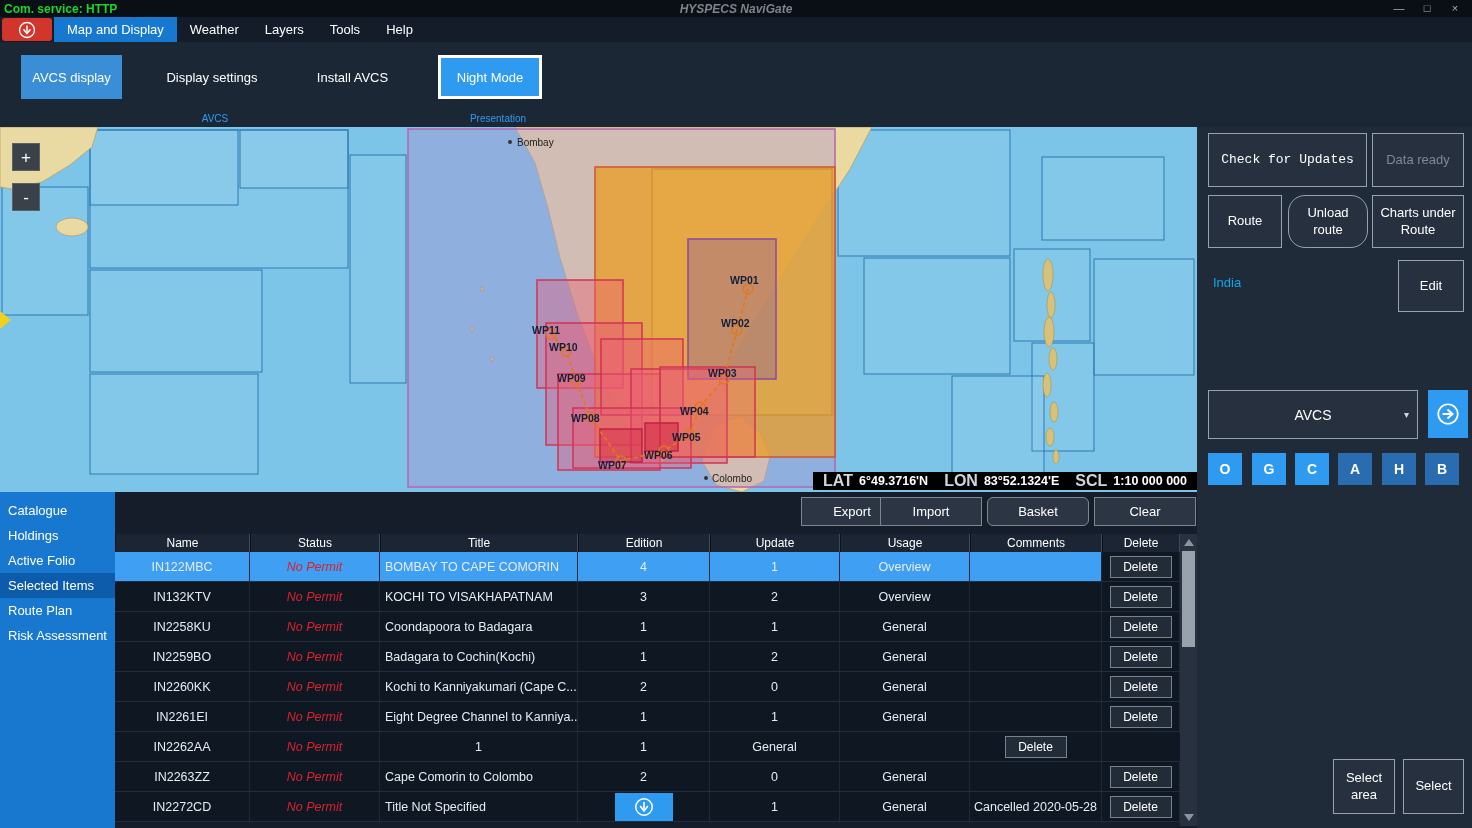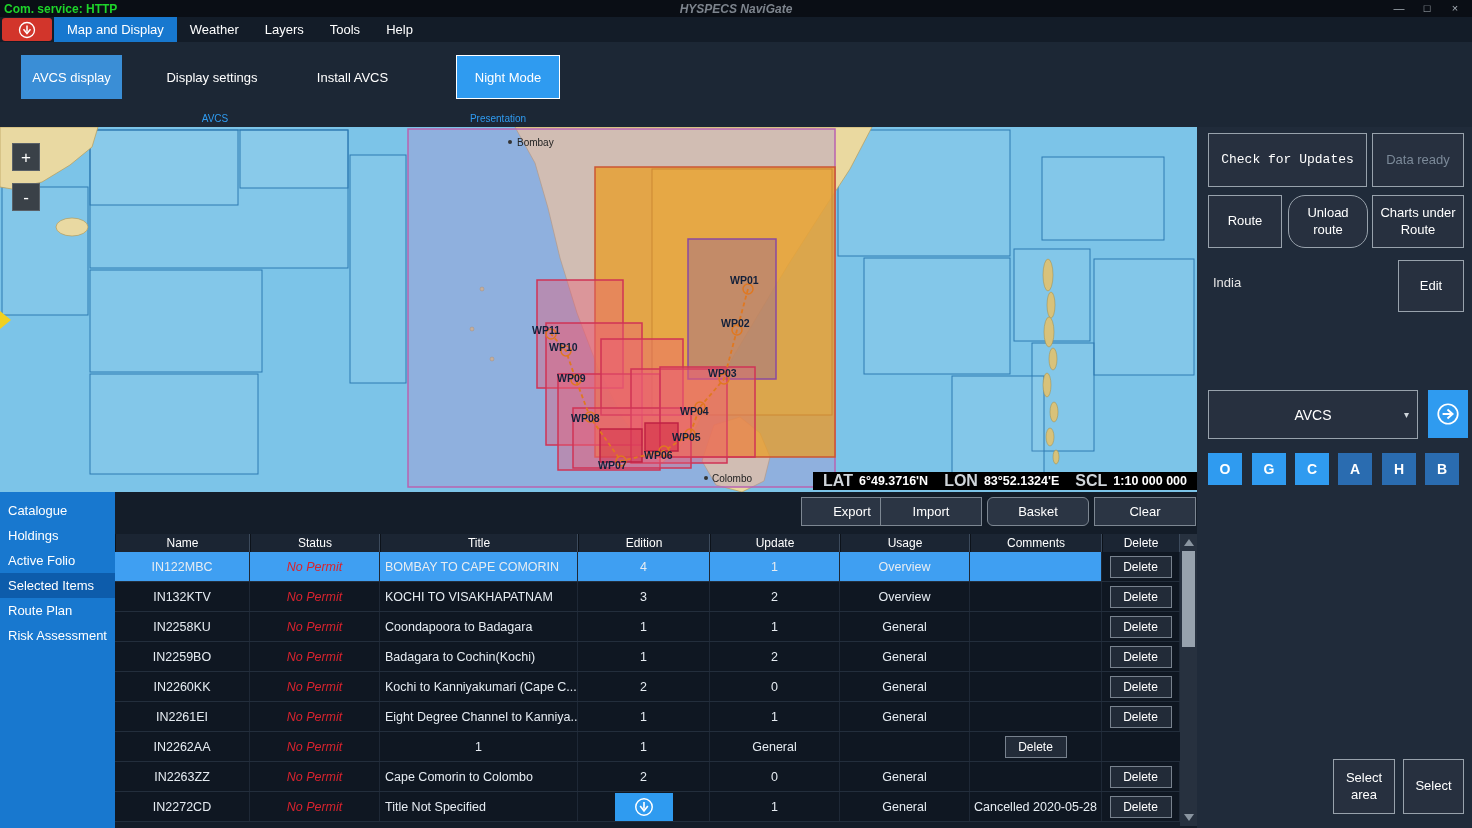--- a/index.html
+++ b/index.html
@@ -19,21 +19,21 @@
   .record-btn { width:50px; height:23px; margin:1px 2px; background:#d2352b; border:none; border-radius:3px; display:flex; align-items:center; justify-content:center; }
   .menu-item { padding:0 13px; display:flex; align-items:center; color:#fff; font-size:13px; cursor:pointer; }
   .menu-item.active { background:#1778cf; }
 
   
   .ribbon { position:absolute; top:42px; left:0; width:1472px; height:85px; background:#1c2735; }
   .rb-btn { position:absolute; height:44px; top:13px; border:none; color:#fff; font-size:13px; display:flex; align-items:center; justify-content:center; }
   .rb-avcs-display { left:21px; width:101px; background:#3a8ed6; }
   .rb-display-settings { left:147px; width:130px; background:transparent; }
   .rb-install-avcs { left:305px; width:95px; background:transparent; }
-  .rb-night-mode { left:456px; width:104px; background:#2f9bf0; border:1px solid #ffffff; }
+  .rb-night-mode { left:438px; width:104px; background:#2f9bf0; border:3px solid #ffffff; }
   .group-label { position:absolute; top:71px; transform:translateX(-50%); color:#2f9bf0; font-size:10px; }
   .gl-avcs { left:215px; }
   .gl-presentation { left:498px; }
 
   
   .map { position:absolute; top:127px; left:0; width:1197px; height:365px; background:#7cc4e8; overflow:hidden; }
   .map svg text { font-family:"Liberation Sans",sans-serif; }
   .wp { font-size:10.5px; font-weight:bold; fill:#12203a; }
   .city { font-size:10px; fill:#222; }
   .zoom-btn { position:absolute; left:12px; width:28px; height:28px; background:#3a4148; border:1px solid #5a6168; color:#fff; font-size:17px; line-height:25px; text-align:center; }
@@ -45,21 +45,21 @@
   .map-status .val:last-child { margin-right:0; }
 
   
   .right-panel { position:absolute; top:127px; left:1197px; width:275px; height:701px; background:#202b3a; }
   .panel-btn { position:absolute; background:#27303f; border:1px solid #98a2ac; color:#fff; font-size:13px; display:flex; align-items:center; justify-content:center; text-align:center; line-height:1.25; padding:2px; }
   .pb-check { left:11px; top:6px; width:159px; height:54px;font-family:Liberation Mono, monospace; }
   .pb-dataready { left:175px; top:6px; width:92px; height:54px; color:#7b8998; }
   .pb-route { left:11px; top:68px; width:74px; height:53px; }
   .pb-unload { left:91px; top:68px; width:80px; height:53px;border-radius:17px; }
   .pb-charts { left:175px; top:68px; width:92px; height:53px; }
-  .region-label { position:absolute; left:16px; top:148px; color:#e5e5e5; font-size:13px; }
+  .region-label { position:absolute; left:16px; top:148px; color:#0ea5e9; font-size:13px; }
   .pb-edit { left:201px; top:133px; width:66px; height:52px; }
   .dropdown { position:absolute; left:11px; top:263px; width:210px; height:49px; background:#27303f; border:1px solid #98a2ac; display:flex; align-items:center; justify-content:center; color:#fff; font-size:14px; cursor:pointer; }
   .dropdown .caret { position:absolute; right:8px; font-size:10px; color:#cfd5da; }
   .go-btn { position:absolute; left:231px; top:263px; width:40px; height:48px; background:#2f9bf0; border:none; display:flex; align-items:center; justify-content:center; }
   .letter-btn { position:absolute; top:326px; width:34px; height:32px; border:none; color:#fff; font-weight:bold; font-size:14px; }
   .letter-bright { background:#2f9bf0; }
   .letter-dim { background:#2a6cb0; }
   .pb-selectarea { left:136px; top:632px; width:62px; height:55px; }
   .pb-select { left:206px; top:632px; width:61px; height:55px; }
 

